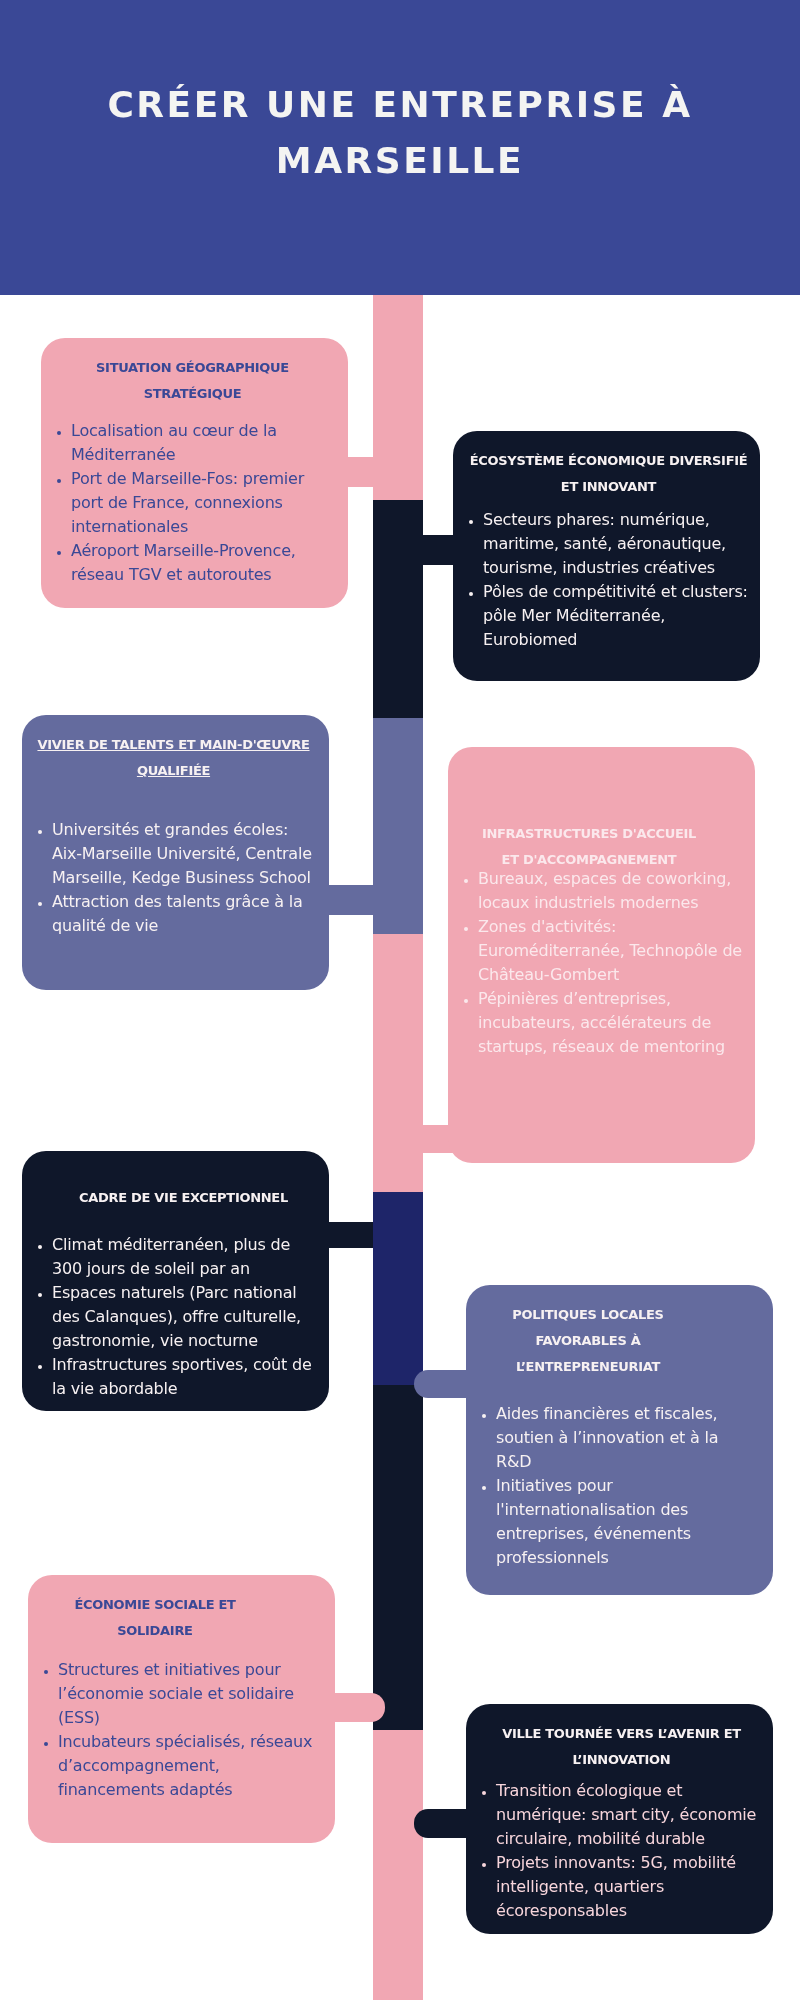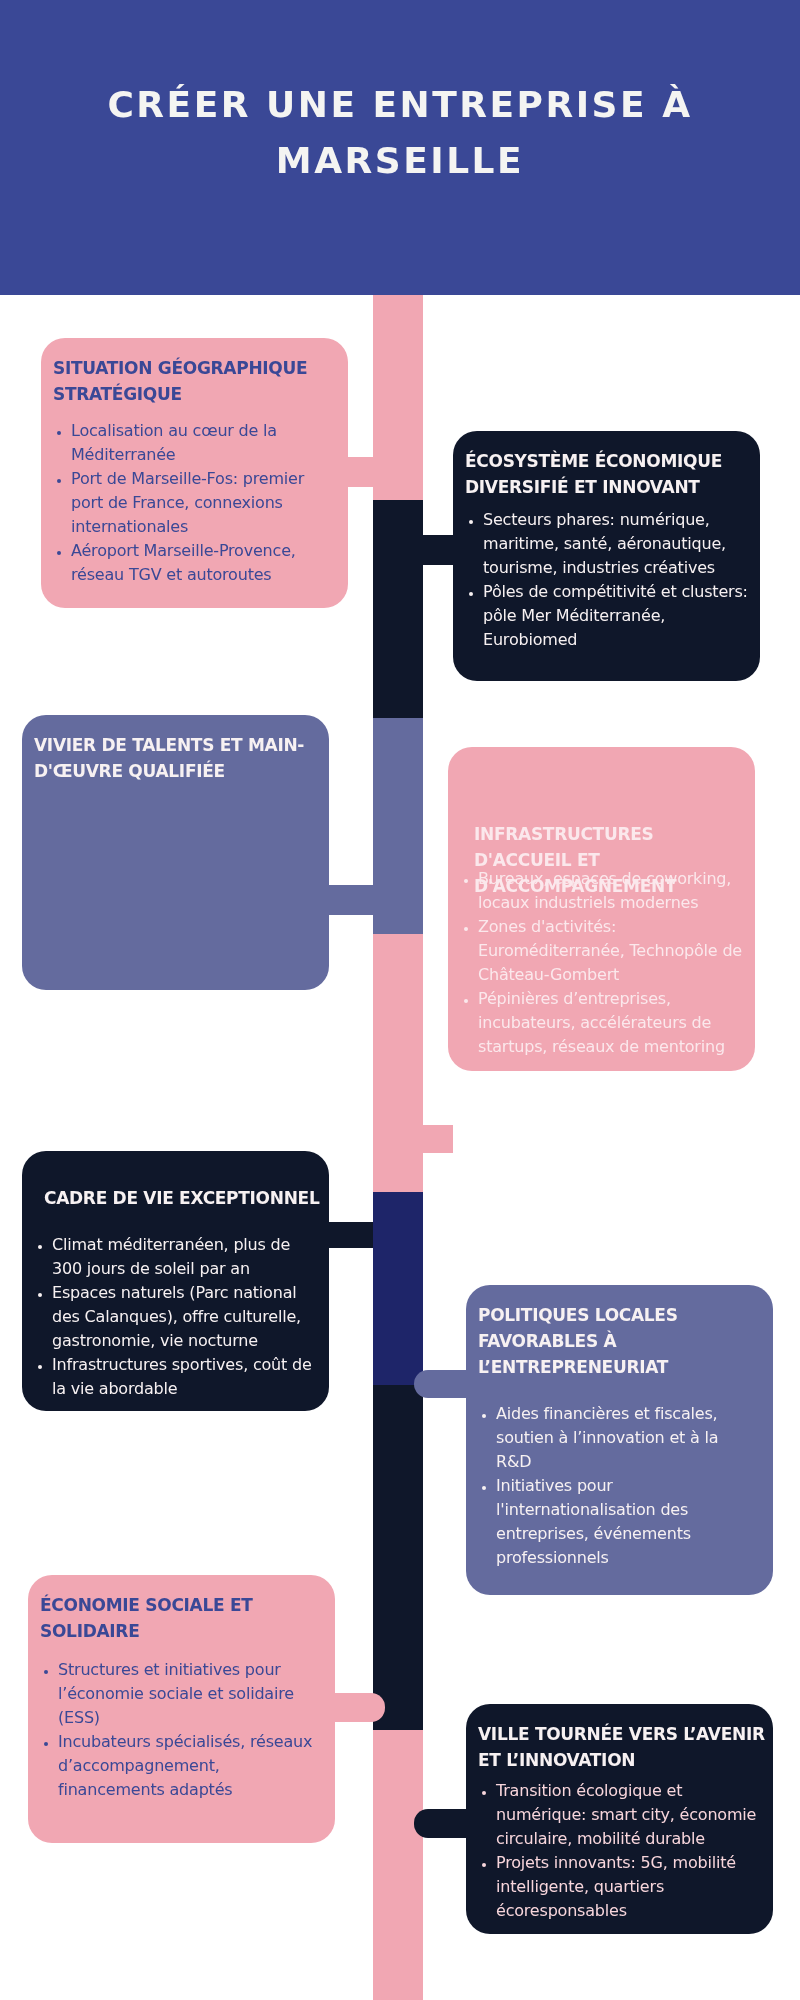--- a/index.html
+++ b/index.html
@@ -24,21 +24,21 @@
   .conn { position: absolute; }
   .pill-l { border-radius: 0 14px 14px 0; }
   .pill-r { border-radius: 14px 0 0 14px; }
   .card {
     position: absolute; width: 307px; box-sizing: border-box;
     border-radius: 24px;
     padding: 0 16px 0 12px;
   }
   .card h2 {
     margin: 0; font-family: "DejaVu Sans", sans-serif; font-weight: bold;
-    font-size: 17px; line-height: 26px; letter-spacing: -0.3px;
+    font-size: 13px; line-height: 26px; letter-spacing: -0.3px; text-align: center;
   }
   .card ul {
     margin: 0; padding: 0 0 0 18px;
     font-family: "DejaVu Sans", sans-serif; font-size: 16px; line-height: 24px;
     letter-spacing: -0.2px;
   }
   .card li { margin: 0; padding-left: 0; }
   .card li::marker { font-size: 12px; }
   .pink { background: #f1a7b3; }
   .red { background: #0f172a; }
@@ -84,24 +84,28 @@
 
 <div class="card red t-white" style="left:453px; top:431px; height:250px; padding-top:17px; padding-right:8px;">
   <h2 style="margin-bottom:8px;">ÉCOSYSTÈME ÉCONOMIQUE DIVERSIFIÉ ET INNOVANT</h2>
   <ul>
     <li>Secteurs phares: numérique, maritime, santé, aéronautique, tourisme, industries créatives</li>
     <li>Pôles de compétitivité et clusters: pôle Mer Méditerranée, Eurobiomed</li>
   </ul>
 </div>
 
 <div class="card slate t-white" style="left:22px; top:715px; height:275px; padding-top:17px;">
-  <h2 style="margin-bottom:34px;">VIVIER DE TALENTS ET MAIN-D'ŒUVRE QUALIFIÉE</h2>
+  <h2 style="margin-bottom:34px;text-decoration:underline;">VIVIER DE TALENTS ET MAIN-D'ŒUVRE QUALIFIÉE</h2>
+  <ul>
+    <li>Universités et grandes écoles: Aix-Marseille Université, Centrale Marseille, Kedge Business School</li>
+    <li>Attraction des talents grâce à la qualité de vie</li>
+  </ul>
 </div>
 
-<div class="card pink t-faded" style="left:448px; top:747px; height:324px;">
+<div class="card pink t-faded" style="left:448px; top:747px; height:416px;">
   <h2 style="position:absolute; left:26px; top:74px; width:230px; line-height:26px;">INFRASTRUCTURES D'ACCUEIL ET D'ACCOMPAGNEMENT</h2>
   <ul style="position:absolute; left:12px; top:120px; width:280px; padding-left:18px;">
     <li>Bureaux, espaces de coworking, locaux industriels modernes</li>
     <li>Zones d'activités: Euroméditerranée, Technopôle de Château-Gombert</li>
     <li>Pépinières d’entreprises, incubateurs, accélérateurs de startups, réseaux de mentoring</li>
   </ul>
 </div>
 
 <div class="card red t-white" style="left:22px; top:1151px; height:260px; padding-top:34px; padding-right:6px;">
   <h2 style="margin-bottom:22px; padding-left:10px;">CADRE DE VIE EXCEPTIONNEL</h2>

